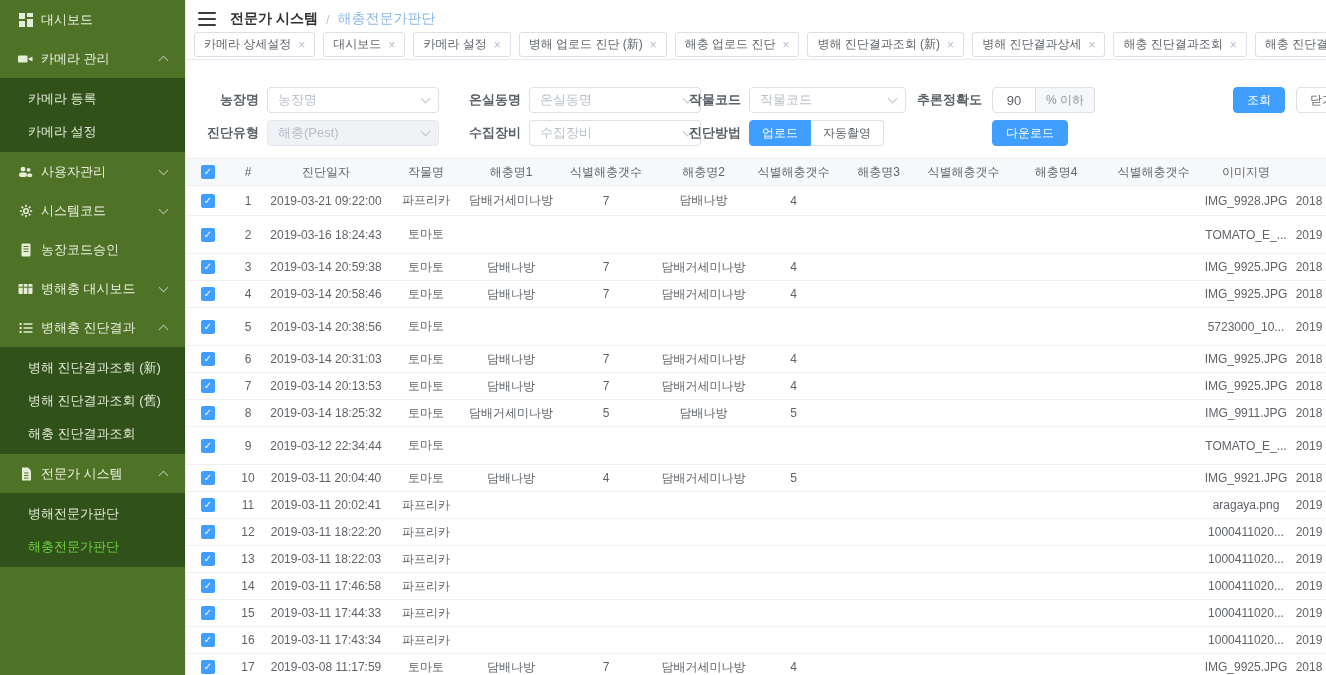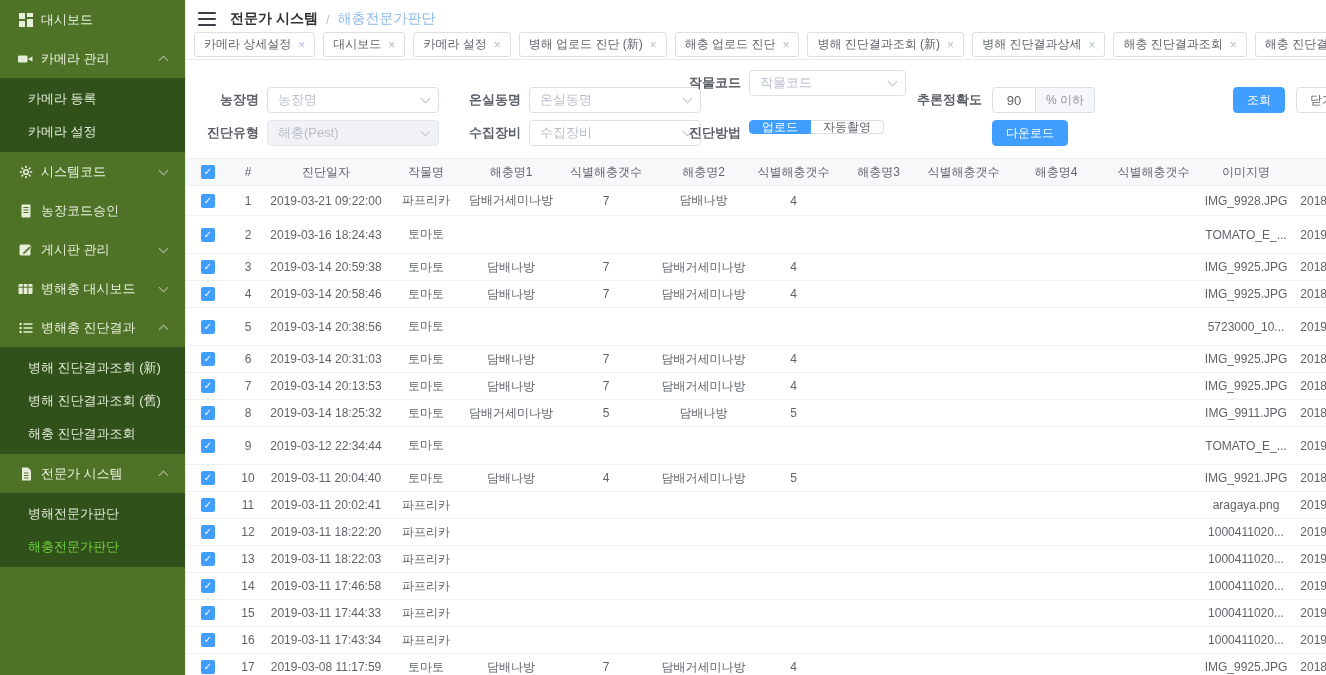--- a/index.html
+++ b/index.html
@@ -39,32 +39,32 @@
   .sel { height:26px; border:1px solid #dcdfe6; border-radius:4px; background:#fff; display:flex; align-items:center; padding:0 24px 0 10px; font-size:13px; color:#b8bec8; position:relative; cursor:pointer; }
   .sel .sv { position:absolute; right:9px; top:9px; width:7px; height:7px; border-right:1.3px solid #c0c4cc; border-bottom:1.3px solid #c0c4cc; transform:rotate(45deg); margin-top:-2px; }
   .sel.disabled { background:#f0f2f5; border-color:#e4e7ed; cursor:not-allowed; }
   .igroup { display:flex; height:26px; }
   .igroup input { width:44px; height:26px; border:1px solid #dcdfe6; border-radius:4px 0 0 4px; text-align:center; font-size:13px; color:#5f6368; outline:none; font-family:"Liberation Sans",sans-serif; }
   .igroup .addon { height:26px; border:1px solid #dcdfe6; border-left:none; border-radius:0 4px 4px 0; background:#f5f7fa; color:#8f949c; font-size:12px; display:flex; align-items:center; padding:0 10px; white-space:nowrap; }
   .btn { height:26px; border-radius:4px; font-size:12px; display:inline-flex; align-items:center; justify-content:center; cursor:pointer; padding:0 13px; white-space:nowrap; }
   .btn.blue { background:#409eff; color:#fff; border:1px solid #409eff; }
   .btn.plain { background:#fff; color:#5f6368; border:1px solid #dcdfe6; }
   .toggle { display:flex; height:26px; }
-  .toggle .t { height:14px; display:flex; align-items:center; padding:0 12px; font-size:12px; border:1px solid #dcdfe6; background:#fff; color:#5f6368; cursor:pointer;font-family:Liberation Mono, monospace; }
+  .toggle .t { height:26px; display:flex; align-items:center; padding:0 12px; font-size:12px; border:1px solid #dcdfe6; background:#fff; color:#5f6368; cursor:pointer;font-family:Liberation Mono, monospace; }
   .toggle .t:first-child { border-radius:4px 0 0 4px; }
   .toggle .t:last-child { border-radius:0 4px 4px 0; border-left:none; }
   .toggle .t.on { background:#409eff; border-color:#409eff; color:#fff; }
 
   
   .tablewrap { position:absolute; left:0; right:0; top:158px; bottom:0; overflow:hidden; }
   .trow { display:grid; grid-template-columns:44px 36px 120px 80px 90px 100px 95px 85px 85px 85px 100px 95px 90px 36px; align-items:center; border-bottom:1px solid #eef0f4; }
   .thead { background:#f7f8fa; height:28px; border-top:1px solid #eef0f4; color:#8f949c; font-size:12px; }
   .cell { text-align:center; font-size:12px; color:#5f6368; overflow:hidden; white-space:nowrap; }
   .cell.cb { display:flex; justify-content:center; }
-  .cell.clip { text-align:right; }
+  .cell.clip { text-align:center; }
   .cbx { width:14px; height:14px; border-radius:2px; background:#409eff; color:#fff; font-size:10px; line-height:14px; text-align:center; cursor:pointer; }
   .body-rows { background:#fff; }
 </style>
 </head>
 <body>
 
 <div class="app">
 
   <aside class="sidebar">
     <nav id="sidebar-nav">
@@ -88,46 +88,48 @@
           </span>
           <span class="slabel">카메라 관리</span>
           <span class="chev up"></span>
         </div>
         <div class="side-panel">
           <div class="side-sub">카메라 등록</div>
           <div class="side-sub">카메라 설정</div>
         </div>
         <div class="side-item">
           <span class="sicon">
+            <svg width="15" height="14" viewBox="0 0 15 14">
+              <circle cx="5" cy="4.2" r="2.4" fill="#e6edd8"></circle>
+              <circle cx="10.6" cy="4.8" r="1.9" fill="#e6edd8"></circle>
+              <rect x="1" y="7.6" width="8" height="4.4" rx="2.1" fill="#e6edd8"></rect>
+              <rect x="9.2" y="8.6" width="5" height="3.4" rx="1.6" fill="#e6edd8"></rect>
+            </svg>
+          </span>
+          <span class="slabel">사용자관리</span>
+          <span class="chev down"></span>
+        </div>
+        <div class="side-item">
+          <span class="sicon">
             <svg width="14" height="14" viewBox="0 0 14 14" fill="none" stroke="#e6edd8" stroke-width="1.6">
               <circle cx="7" cy="7" r="2.3"></circle>
               <path d="M7 .8v2.2M7 11v2.2M.8 7H3M11 7h2.2M2.6 2.6l1.5 1.5M9.9 9.9l1.5 1.5M11.4 2.6L9.9 4.1M4.1 9.9l-1.5 1.5"></path>
             </svg>
           </span>
           <span class="slabel">시스템코드</span>
           <span class="chev down"></span>
         </div>
         <div class="side-item">
           <span class="sicon">
             <svg width="14" height="14" viewBox="0 0 14 14">
               <rect x="2.5" y="0.5" width="9" height="13" rx="1" fill="#e6edd8"></rect>
               <path d="M4.5 3.5h5M4.5 6h5M4.5 8.5h5" stroke="#4e7226" stroke-width="1.1"></path>
             </svg>
           </span>
           <span class="slabel">농장코드승인</span>
-        </div>
-        <div class="side-item">
-          <span class="sicon">
-            <svg width="14" height="14" viewBox="0 0 14 14">
-              <rect x="0.5" y="1.5" width="11" height="11" rx="1.5" fill="#e6edd8"></rect>
-              <path d="M4 9.5l6.5-6.5 1.6 1.6L5.6 11l-2.1.5z" fill="#4e7226" stroke="#e6edd8" stroke-width="0.8"></path>
-            </svg>
-          </span>
-          <span class="slabel">게시판 관리</span>
-          <span class="chev down"></span>
         </div>
         <div class="side-item">
           <span class="sicon">
             <svg width="15" height="14" viewBox="0 0 15 14">
               <rect x="0.5" y="2" width="14" height="10" rx="1" fill="#e6edd8"></rect>
               <path d="M0.5 5.2h14M5.2 2v10M9.9 2v10" stroke="#4e7226" stroke-width="1"></path>
             </svg>
           </span>
           <span class="slabel">병해충 대시보드</span>
           <span class="chev down"></span>
@@ -227,21 +229,21 @@
             <span class="sv"></span>
           </div>
       </div>
       <div class="fitem" style="left:343px;top:27px;">
         <span class="flabel" style="left:-8px;">온실동명</span>
         <div class="sel" style="width:172px;">
             <span>온실동명</span>
             <span class="sv"></span>
           </div>
       </div>
-      <div class="fitem" style="left:563px;top:10px;">
+      <div class="fitem" style="left:563px;top:27px;">
         <span class="flabel" style="left:-8px;">작물코드</span>
         <div class="sel" style="width:157px;">
             <span>작물코드</span>
             <span class="sv"></span>
           </div>
       </div>
       <div class="fitem" style="left:806px;top:27px;justify-content:flex-end;">
         <span class="flabel" style="left:-10px;">추론정확도</span>
         <div class="igroup">
           <input value="90" style="">

